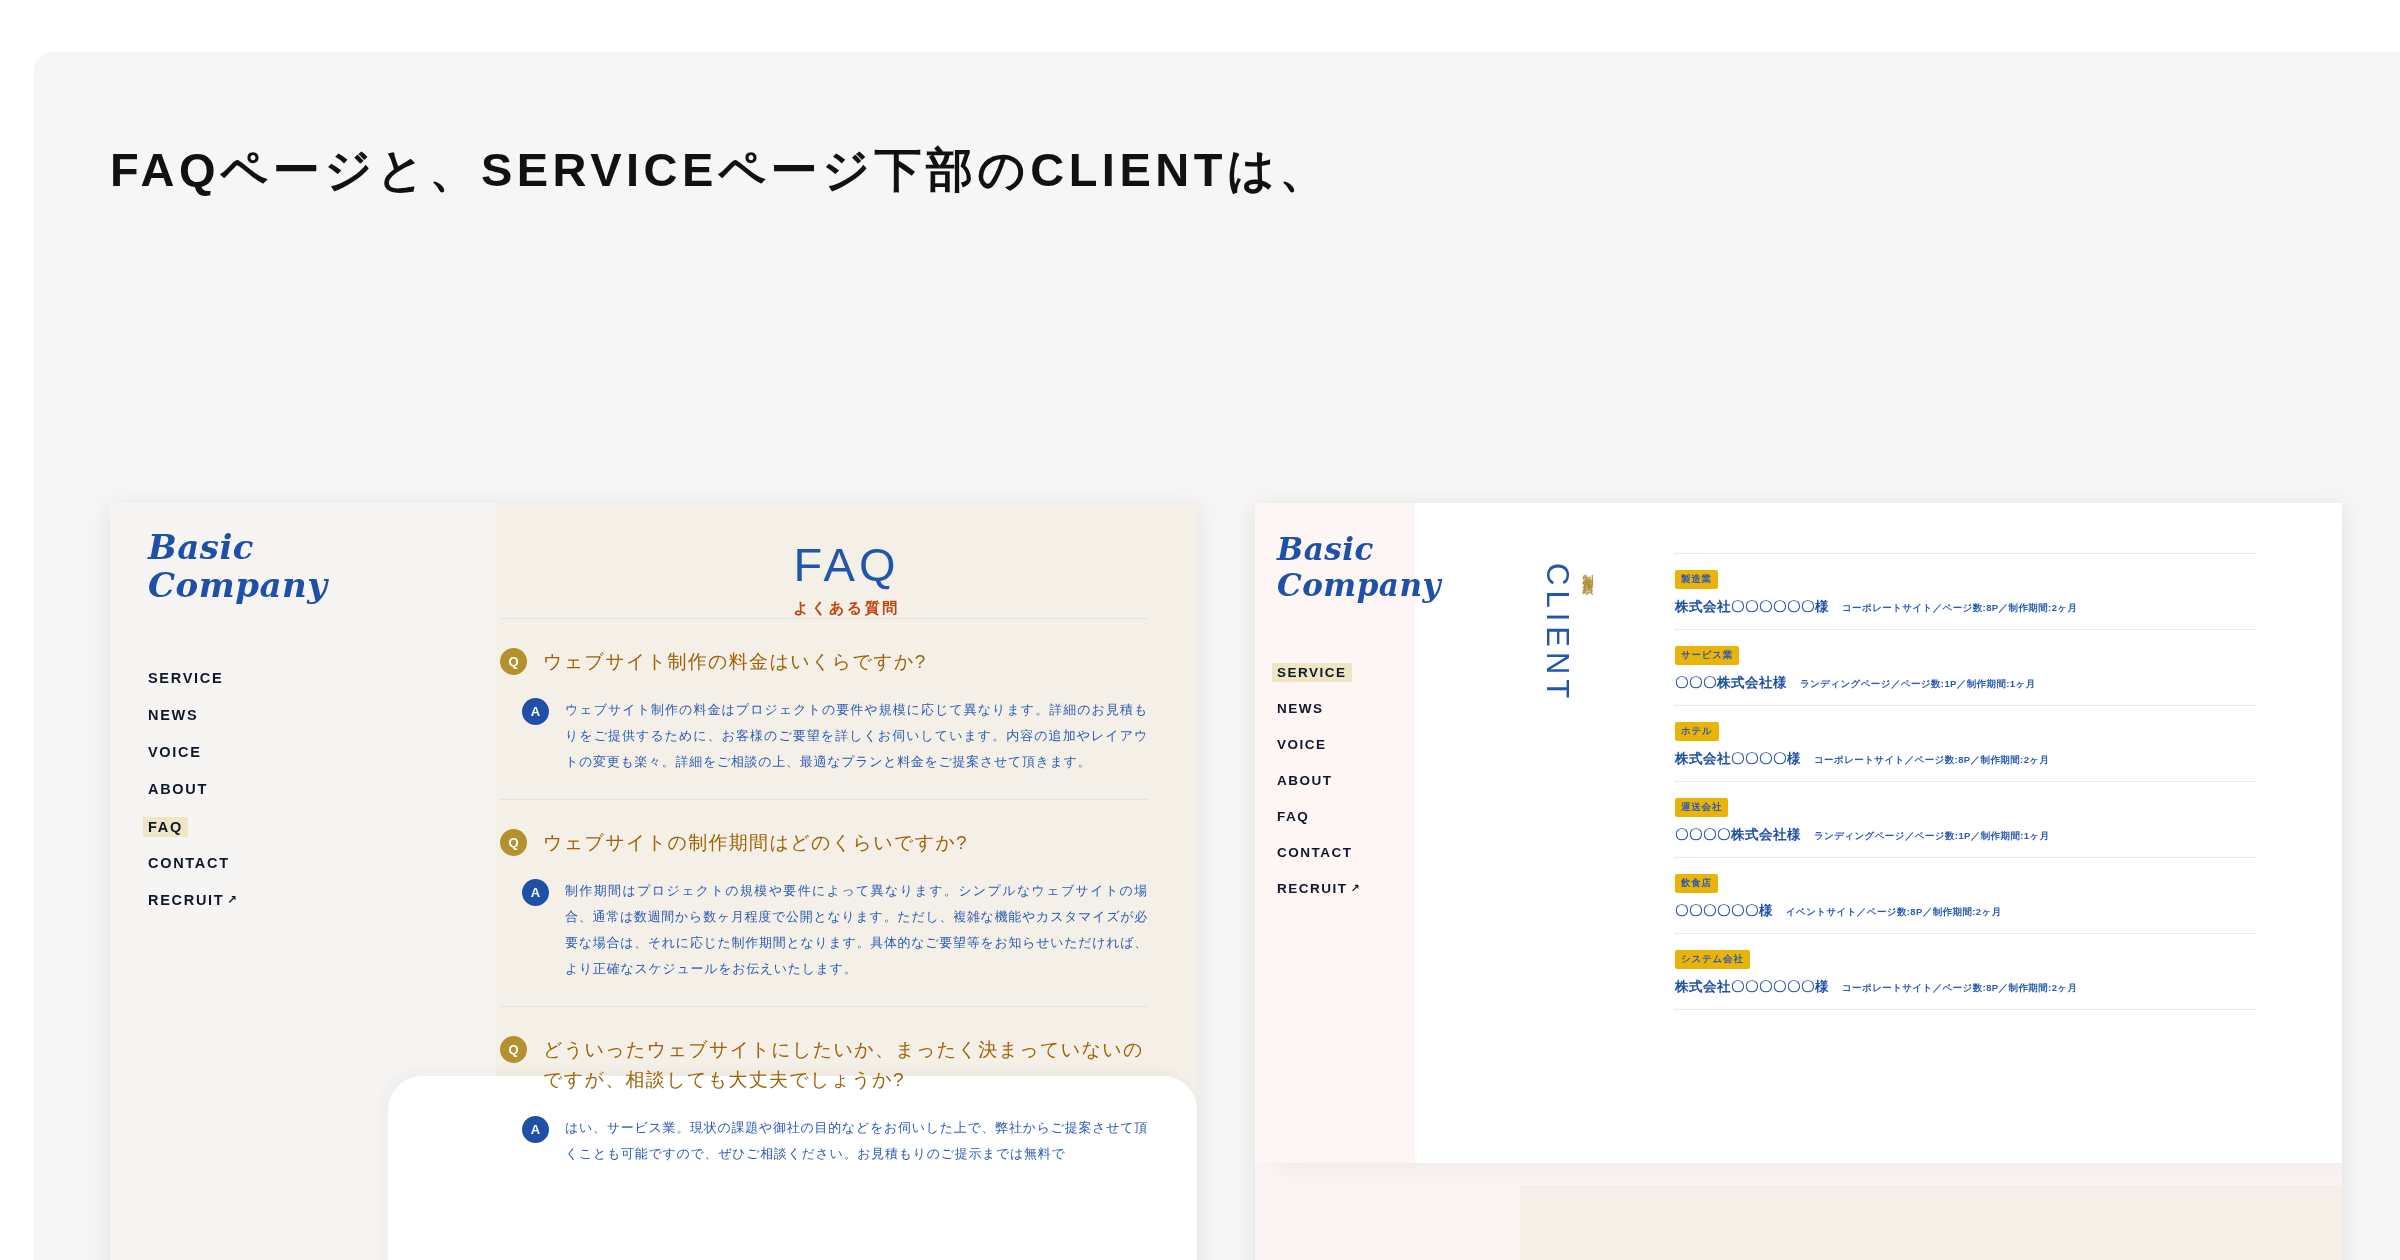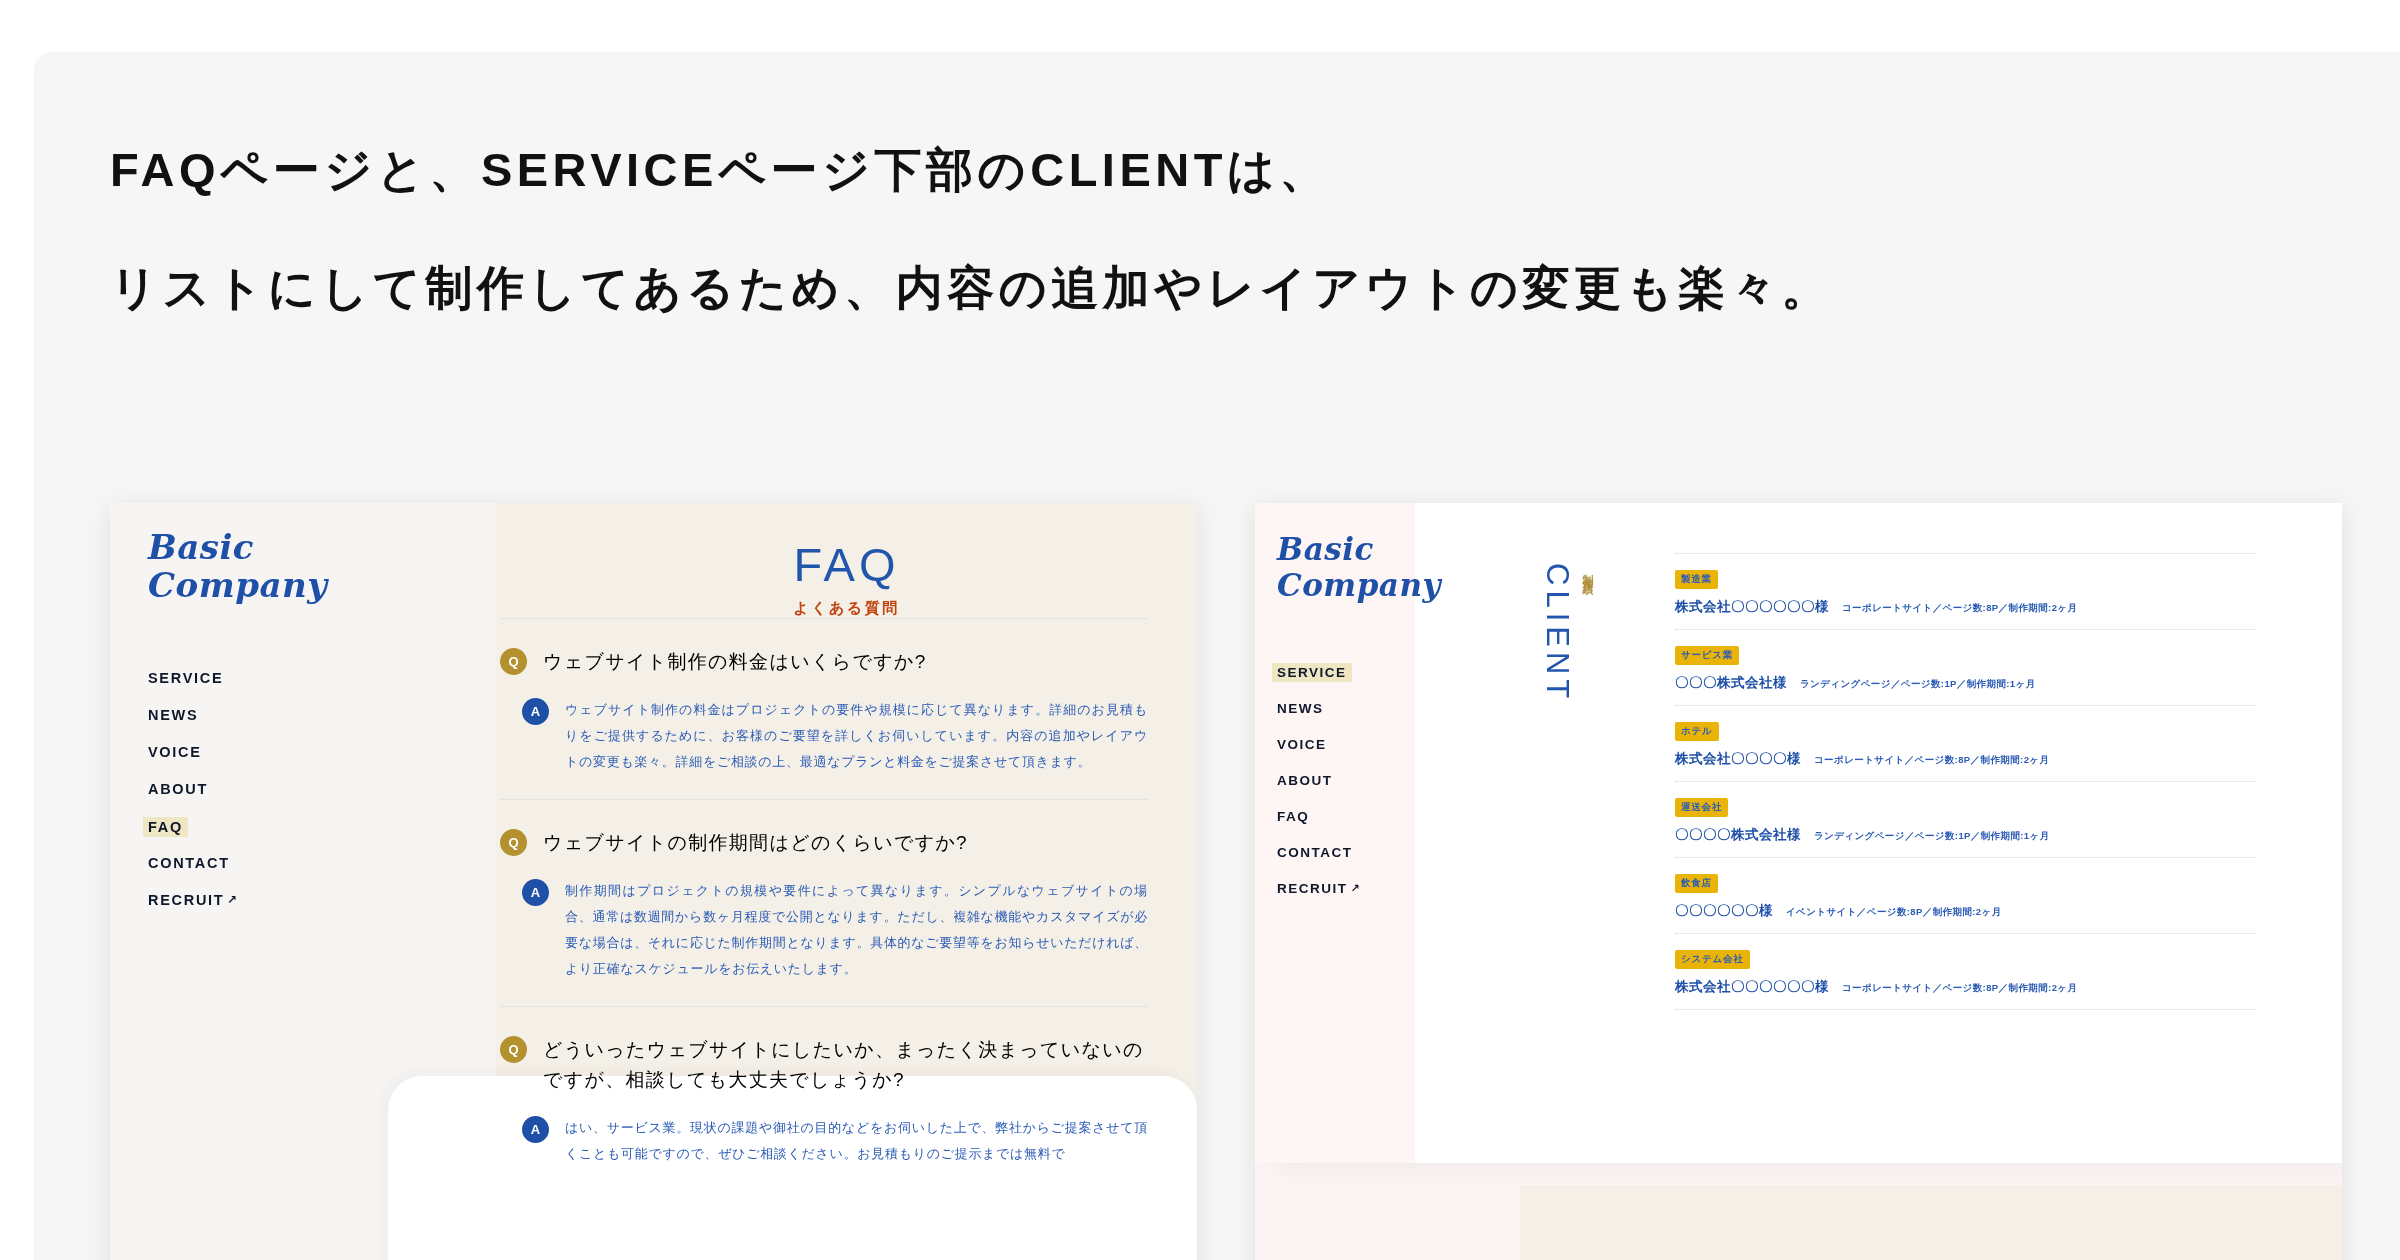--- a/index.html
+++ b/index.html
@@ -202,21 +202,21 @@
     margin-top: 1px;
   }
   .badge-q { background: #b4912f; }
   .badge-a { background: #1f50a8; }
   .faq-qtext {
     margin-left: 16px;
     font-size: 19px;
     font-weight: 500;
     line-height: 30px;
     letter-spacing: 1.3px;
-    color: #000000;
+    color: #a16207;
   }
   .faq-a { display: flex; align-items: flex-start; margin-top: 20px; padding-left: 22px; }
   .faq-atext {
     margin-left: 16px;
     font-size: 13px;
     line-height: 26px;
     letter-spacing: 0.7px;
     color: #2b5bb5;
     text-align: justify;
   }
@@ -292,21 +292,20 @@
 </style>
 </head>
 <body>
 
 <div id="stage">
 
   <div id="panel"></div>
 
   <div id="headline">
     <div class="head-line">FAQページと、SERVICEページ下部のCLIENTは、</div>
-    <div class="head-line">リストにして制作してあるため、内容の追加やレイアウトの変更も楽々。</div>
   </div>
 
   <div class="mock" id="mock-faq">
 
     <div id="faq-beige"></div>
 
     <div id="faq-sidebar">
       <div class="logo">
         <span class="l1">Basic</span>
         <span class="l2">Company</span>

